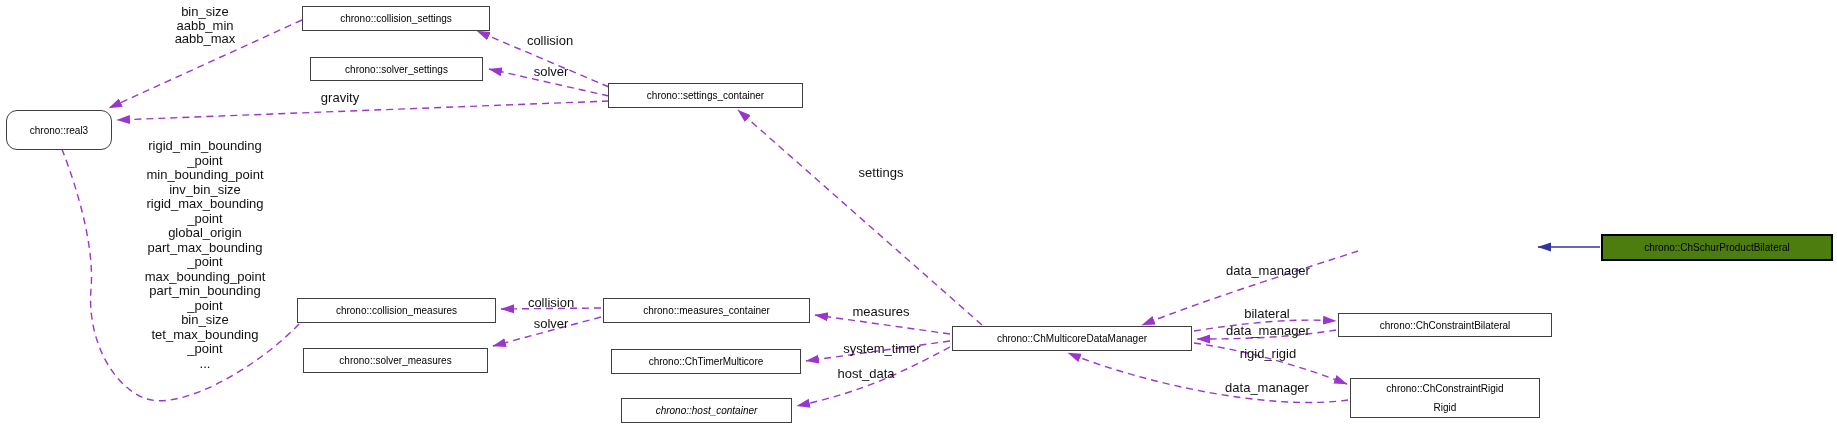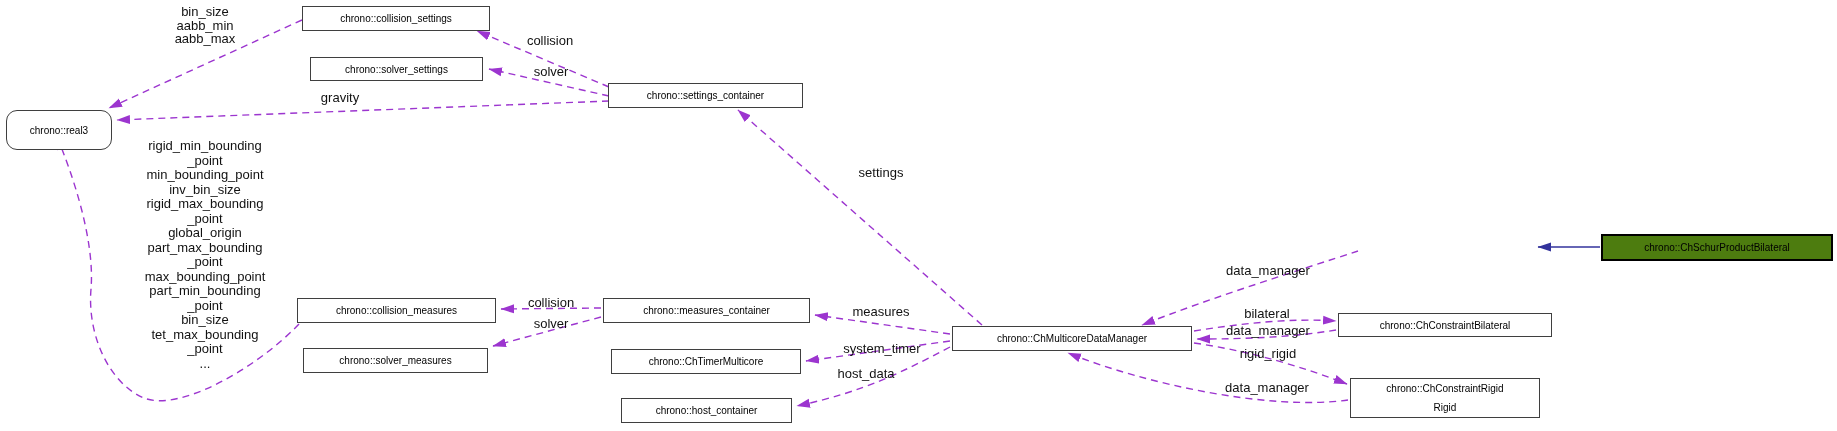--- a/index.html
+++ b/index.html
@@ -79,21 +79,21 @@
   </svg>
 
   <div class="node" style="left:302px;top:6px;width:188px;height:25px;">chrono::collision_settings</div>
   <div class="node" style="left:608px;top:83px;width:195px;height:25px;">chrono::settings_container</div>
   <div class="node" style="left:310px;top:57px;width:173px;height:24px;">chrono::solver_settings</div>
   <div class="node" style="left:6px;top:110px;width:106px;height:40px;border-radius:11px;">chrono::real3</div>
   <div class="node" style="left:297px;top:298px;width:199px;height:25px;">chrono::collision_measures</div>
   <div class="node" style="left:303px;top:348px;width:185px;height:25px;">chrono::solver_measures</div>
   <div class="node" style="left:603px;top:298px;width:207px;height:25px;">chrono::measures_container</div>
   <div class="node" style="left:611px;top:349px;width:190px;height:25px;">chrono::ChTimerMulticore</div>
-  <div class="node" style="left:621px;top:398px;width:171px;height:25px;">chrono::host_container</div>
+  <div class="node" style="left:621px;top:398px;width:171px;height:25px;font-style:italic;">chrono::host_container</div>
   <div class="node" style="left:952px;top:326px;width:240px;height:25px;">chrono::ChMulticoreDataManager</div>
   <div class="node current" style="left:1601px;top:234px;width:232px;height:27px;">chrono::ChSchurProductBilateral</div>
   <div class="node" style="left:1338px;top:313px;width:214px;height:24px;">chrono::ChConstraintBilateral</div>
   <div class="node" style="left:1350px;top:378px;width:190px;height:40px;line-height:19px;">chrono::ChConstraintRigid
 Rigid</div>
 
   <div class="elabel" style="left:205px;top:5px;line-height:13.5px;">bin_size
 aabb_min
 aabb_max</div>
   <div class="elabel" style="left:550px;top:34px;">collision</div>

